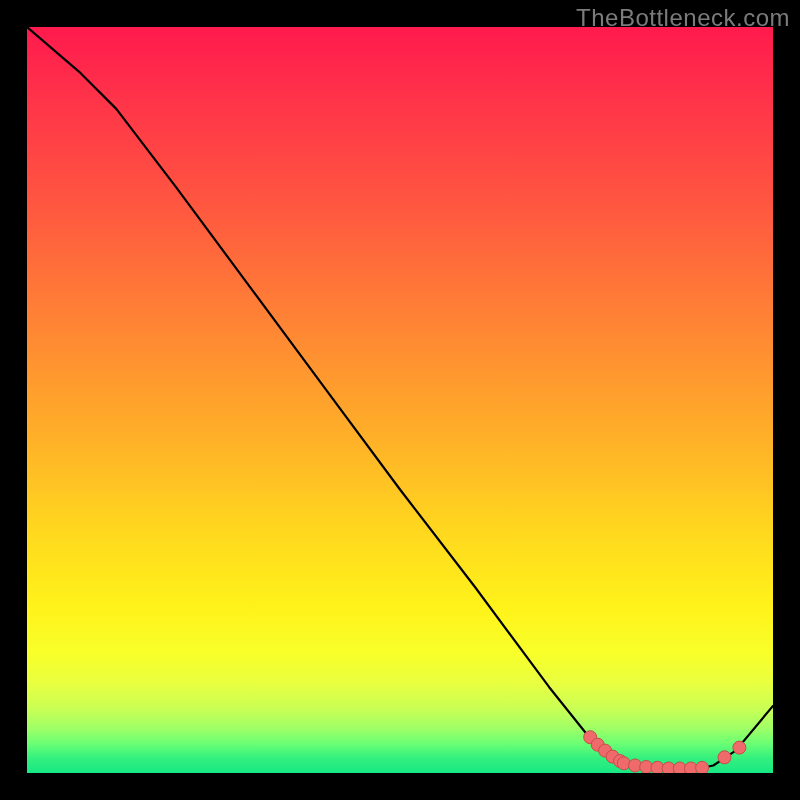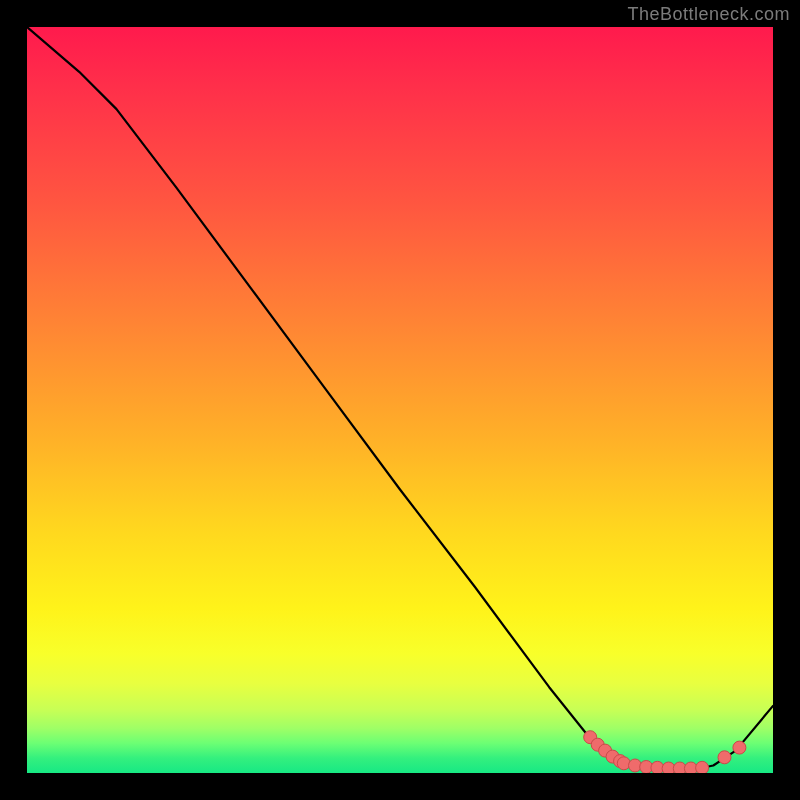--- a/index.html
+++ b/index.html
@@ -15,21 +15,21 @@
     width: 800px;
     height: 800px;
     background: #000;
   }
   .watermark {
     position: absolute;
     top: 4px;
     right: 10px;
     color: #7b7b7b;
     font-family: Arial, Helvetica, sans-serif;
-    font-size: 18px;
+    font-size: 24px;
     letter-spacing: 0.5px;
     z-index: 20;
   }
   .plot-outer {
     position: absolute;
     left: 27px;
     top: 27px;
     width: 746px;
     height: 746px;
     background: #000;

